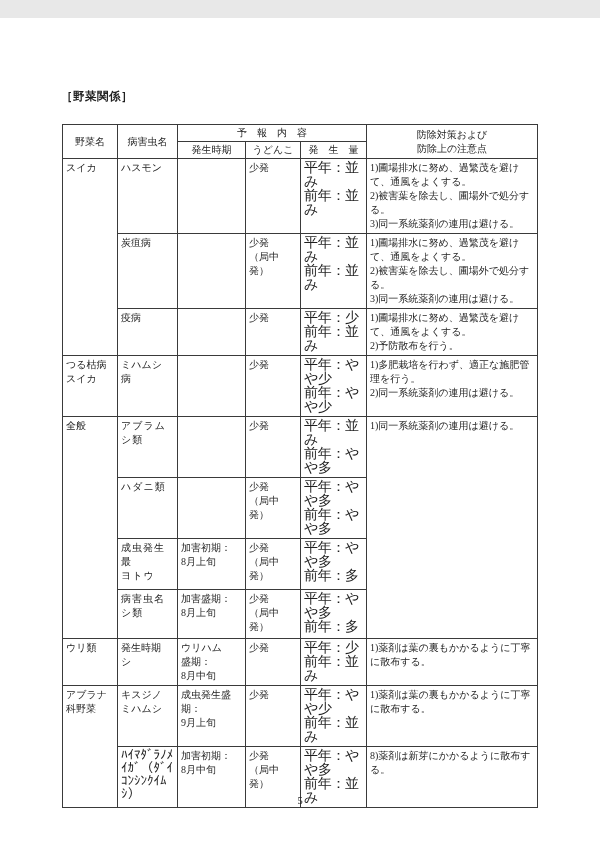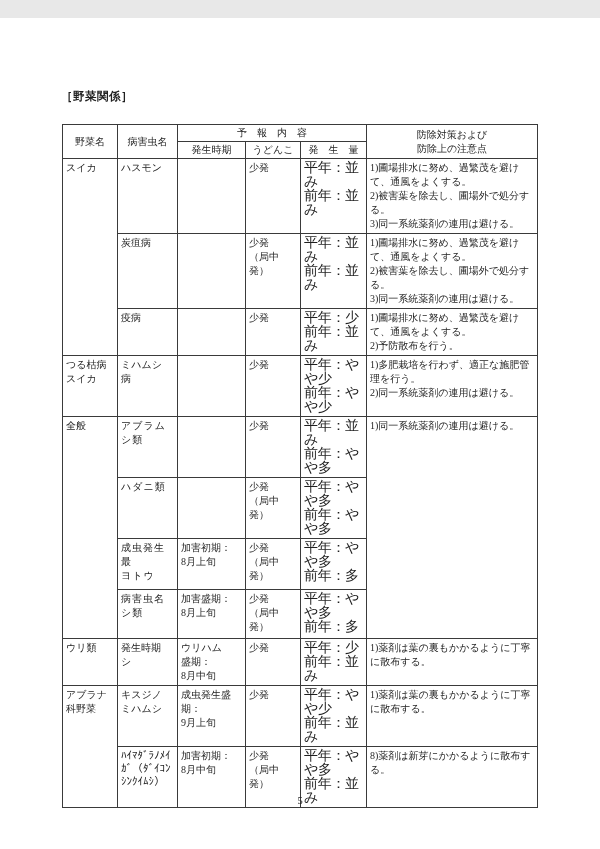--- a/index.html
+++ b/index.html
@@ -45,24 +45,24 @@
     padding: 1px 2px;
   }
   td.col-amount { font-size: 14px; letter-spacing: -0.3px; padding-left: 2px; padding-right: 1px; }
   td.col-severity, td.col-period { padding-top: 2px; }
   .pest-bold {
     font-family: Liberation Serif, serif;
     font-weight: bold;
     letter-spacing: 1px;
   }
   td.pest-bold-narrow {
-    font-family: Liberation Serif, serif;
+    font-family: Liberation Mono, monospace;
     font-weight: bold;
     letter-spacing: 0;
-    font-size: 11px;
+    font-size: 13px;
     line-height: 13px;
     word-break: break-all;
   }
   .page-number {
     position: absolute;
     top: 777px;
     left: 0;
     width: 100%;
     text-align: center;
     font-size: 10.5px;

